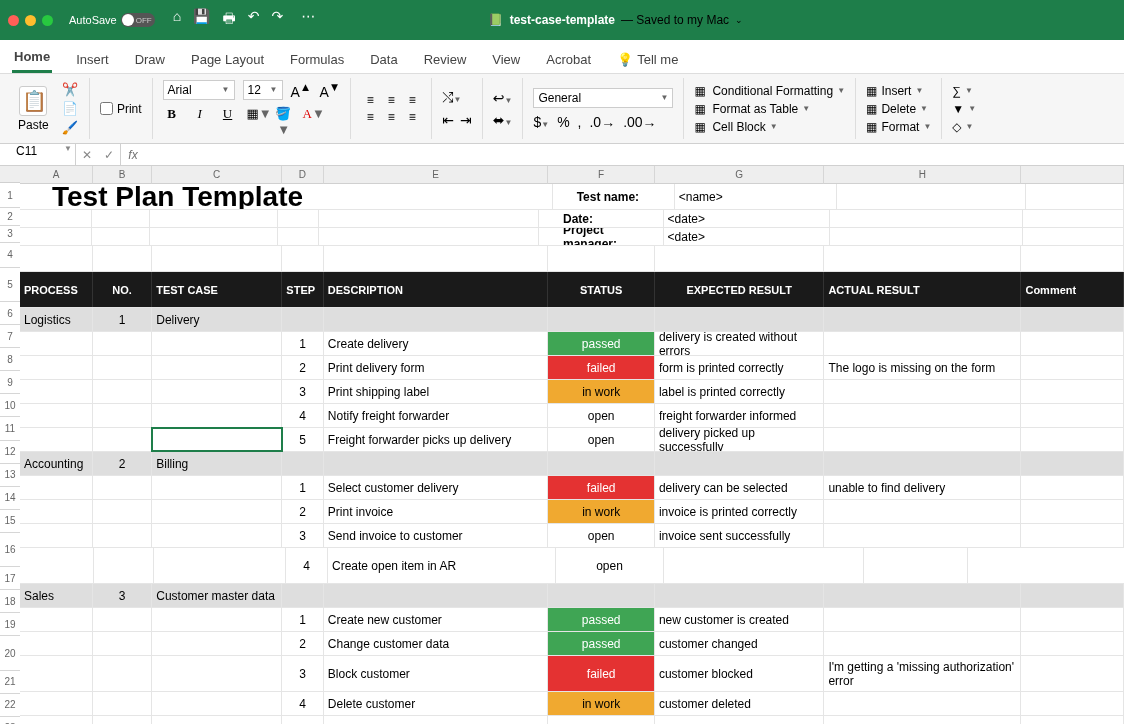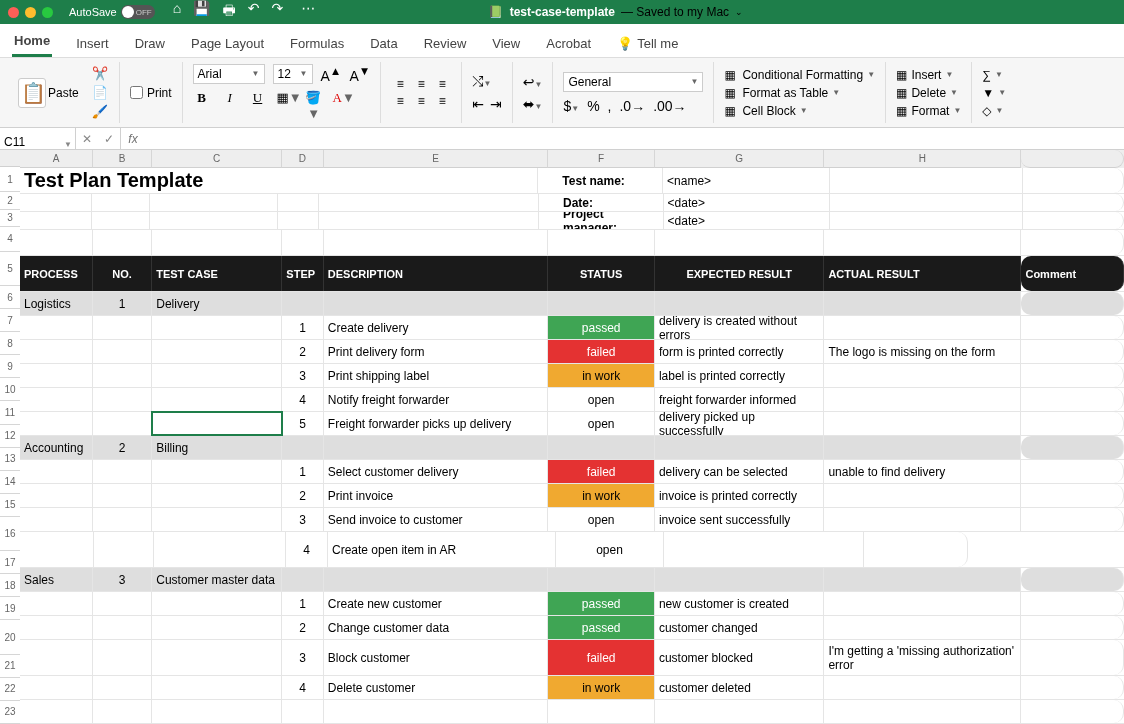--- a/index.html
+++ b/index.html
@@ -1,19 +1,19 @@
 <!DOCTYPE html>
 <html><head>
 <meta charset="utf-8">
 <style>
 * { margin: 0; padding: 0; box-sizing: border-box; font-family: Arial, sans-serif; }
 body { background: #fff; font-size: 12px; overflow: hidden; width: 1124px; height: 724px; }
 
 
-.titlebar { background: #1e7e4a; height: 24px; display: flex; align-items: center; padding: 0 8px; color: #fff; gap: 8px; }
+.titlebar { background: #1e7e4a; height: 40px; display: flex; align-items: center; padding: 0 8px; color: #fff; gap: 8px; }
 .traffic { display: flex; gap: 6px; }
 .traffic div { width: 11px; height: 11px; border-radius: 50%; }
 .tr-red { background: #ff5f57; }
 .tr-yellow { background: #ffbd2e; }
 .tr-green { background: #28c940; }
 .autosave { display: flex; align-items: center; gap: 4px; font-size: 11px; margin-left: 8px; }
 .toggle { background: #555; border-radius: 7px; width: 34px; height: 14px; display: flex; align-items: center; padding: 1px; font-size: 8px; color: #ccc; justify-content: flex-end; padding-right: 3px; position: relative; }
 .toggle::before { content: ''; width: 12px; height: 12px; background: #fff; border-radius: 50%; position: absolute; left: 1px; }
 .tb-icons { display: flex; gap: 12px; margin-left: 10px; }
 .tb-icons span { font-size: 14px; cursor: pointer; }
@@ -25,21 +25,21 @@
 .menutabs { background: #fff; height: 34px; display: flex; align-items: flex-end; padding: 0 12px; gap: 22px; border-bottom: 1px solid #ddd; }
 .menutabs div { padding: 0 2px 6px 2px; font-size: 13px; color: #444; cursor: pointer; }
 .menutabs .active { font-weight: bold; border-bottom: 3px solid #1e7e4a; }
 .tellme { display: flex; align-items: center; gap: 4px; }
 
 
 .ribbon { background: #f6f6f6; height: 70px; display: flex; padding: 4px 8px; gap: 0px; border-bottom: 1px solid #d0d0d0; }
 .rgroup { display: flex; flex-direction: column; border-right: 1px solid #ddd; padding: 2px 10px; justify-content: center; }
 .rgroup:last-child { border-right: none; }
 .rrow { display: flex; gap: 8px; align-items: center; }
-.paste-col { display: flex; flex-direction: row; align-items: center; gap: 2px; padding-right: 6px; }
+.paste-col { display: flex; flex-direction: column; align-items: center; gap: 2px; padding-right: 6px; }
 .paste-icon { width: 28px; height: 30px; background: #fff; border: 1px solid #ccc; border-radius: 3px; position: relative; }
 .paste-icon::after { content:'📋'; font-size: 20px; position: absolute; left: 2px; top: 2px; }
 .small-btns { display: flex; flex-direction: column; gap: 4px; }
 .small-btns span { font-size: 13px; cursor: pointer; }
 .print-chk { display: flex; align-items: center; gap: 4px; font-size: 12px; }
 .font-select { border: 1px solid #ccc; height: 20px; padding: 0 4px; font-size: 12px; display: flex; align-items: center; gap: 30px; background: #fff; }
 .font-size { border: 1px solid #ccc; height: 20px; width: 40px; padding: 0 4px; font-size: 12px; display: flex; align-items: center; justify-content: space-between; background: #fff; }
 .biu { display: flex; gap: 10px; margin-top: 6px; }
 .biu span { font-size: 13px; width: 18px; text-align: center; cursor: pointer; font-family: Georgia; }
 .ico-btn { font-size: 14px; cursor: pointer; }
@@ -49,44 +49,44 @@
 .gen-select { border: 1px solid #ccc; height: 20px; width: 140px; padding: 0 4px; font-size: 12px; display: flex; align-items: center; justify-content: space-between; background: #fff; }
 .num-row { display: flex; gap: 8px; margin-top: 6px; }
 .format-items { display: flex; flex-direction: column; gap: 4px; font-size: 12px; }
 .format-items div { display: flex; align-items: center; gap: 4px; cursor: pointer; }
 .fm-ico { width: 14px; height: 14px; display: inline-block; }
 .insert-items { display: flex; flex-direction: column; gap: 4px; font-size: 12px; }
 .insert-items div { display: flex; align-items: center; gap: 4px; cursor: pointer; }
 
 
 .fxbar { height: 22px; display: flex; align-items: center; border-bottom: 1px solid #d0d0d0; }
-.namebox { width: 76px; height: 100%; border-right: 1px solid #d0d0d0; padding: 0 4px; font-size: 12px; display: flex; align-items: flex-end; position: relative; }
+.namebox { width: 76px; height: 100%; border-right: 1px solid #d0d0d0; padding: 0 16px; font-size: 12px; display: flex; align-items: flex-start; position: relative; }
 .namebox .arr { position: absolute; right: 3px; font-size: 8px; color: #888; }
 .fx-btns { display: flex; border-right: 1px solid #d0d0d0; height: 100%; align-items: center; }
 .fx-btns span { width: 22px; text-align: center; color: #888; font-size: 12px; cursor: pointer; }
 .fx-label { font-style: italic; width: 24px; text-align: center; color: #737373; }
 .fx-input { flex: 1; height: 100%; }
 
 
 .sheet { display: flex; height: calc(100% - 24px - 34px - 70px - 22px); }
 .corner { height: 18px; width: 20px; background: #eee; border-bottom: 1px solid #d0d0d0; }
 .rh { width: 20px; display: flex; align-items: center; justify-content: center; font-size: 10px; color: #666; border-bottom: 1px solid #d6d6d6; }
 .cols { flex: 1; overflow: hidden; }
 .colhdrs { display: flex; height: 18px; background: #eee; }
 .ch { border-right: 1px solid #d6d6d6; border-bottom: 1px solid #d0d0d0; display: flex; align-items: center; justify-content: center; font-size: 10px; color: #666; }
 .rows { display: flex; flex-direction: column; }
 .r { display: flex; border-bottom: 1px solid #e5e5e5; }
 .c { border-right: 1px solid #e5e5e5; padding: 2px 4px; font-size: 12px; display: flex; align-items: center; overflow: hidden; }
 .c.center { justify-content: center; }
 .c.bold { font-weight: bold; margin-left: 20px; }
-.title-cell { font-size: 20px; font-weight: bold; }
+.title-cell { font-size: 28px; font-weight: bold; margin-left: 28px; }
 
 
 .wA { width: 74px; } .wB { width: 60px; } .wC { width: 132px; } .wD { width: 42px; } .wE { width: 228px; }
-.wF { width: 108px; } .wG { width: 172px; } .wH { width: 200px; } .wI { width: 104px; border-radius: 10px; }
+.wF { width: 108px; } .wG { width: 172px; } .wH { width: 200px; } .wI { width: 104px; }
 
 
 .h-title { height: 26px; }
 .h-sub { height: 18px; }
 .h-sub2 { height: 26px; }
 .h-hdr { height: 36px; }
 .h-row { height: 24px; }
 .h-row2 { height: 36px; }
 
 

